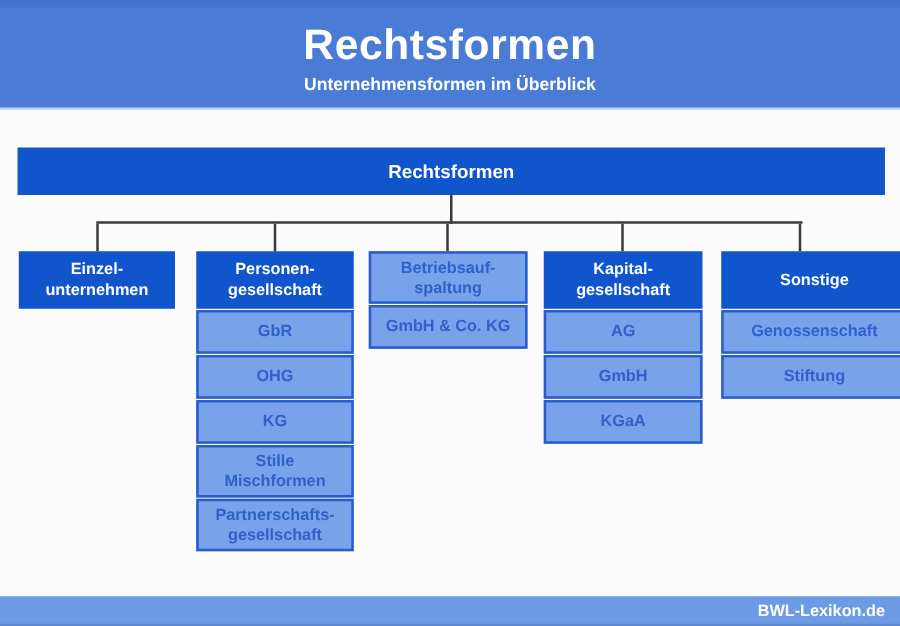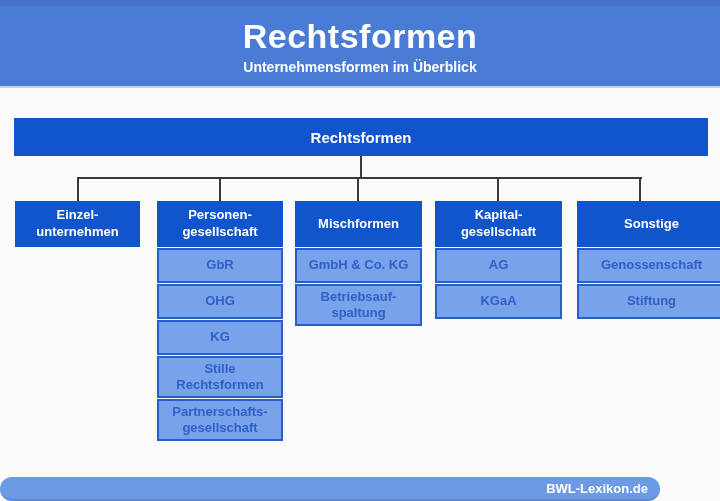--- a/index.html
+++ b/index.html
@@ -51,23 +51,23 @@
   .head-box{height:46px;background:var(--node-primary);color:var(--text-white);
     display:flex;align-items:center;justify-content:center;text-align:center;
     font-size:13px;font-weight:bold;line-height:1.3;white-space:pre-line;}
   .sub-box{height:35px;background:var(--node-light-fill);
     border:2px solid var(--node-light-border);color:var(--node-light-text);
     display:flex;align-items:center;justify-content:center;text-align:center;
     font-size:13px;font-weight:600;line-height:1.25;white-space:pre-line;}
   .sub-box.tall{height:42px;}
 
   
-  .footer{position:absolute;left:0;top:477px;width:660px;height:24px;
+  .footer{position:absolute;left:0;top:477px;width:720px;height:24px;
     background:var(--footer-bg);border-bottom:2px solid var(--footer-edge);
-    display:flex;align-items:center;justify-content:flex-end;padding-right:12px;border-radius:12px;}
+    display:flex;align-items:center;justify-content:flex-end;padding-right:12px;}
   .footer-brand{color:var(--text-white);font-size:13px;font-weight:bold;}
 </style>
 </head>
 <body>
 
 <div class="stage">
 
   <div class="banner">
     <div class="banner-title">Rechtsformen</div>
     <div class="banner-subtitle">Unternehmensformen im Überblick</div>
@@ -90,36 +90,36 @@
 unternehmen</div>
     </div>
 
     <div class="col c2">
       <div class="head-box">Personen-
 gesellschaft</div>
       <div class="sub-box">GbR</div>
       <div class="sub-box">OHG</div>
       <div class="sub-box">KG</div>
       <div class="sub-box tall">Stille
-Rechtsformen</div>
+Mischformen</div>
       <div class="sub-box tall">Partnerschafts-
 gesellschaft</div>
     </div>
 
     <div class="col c3">
-      <div class="head-box">Mischformen</div>
-      <div class="sub-box">GmbH &amp; Co. KG</div>
       <div class="sub-box tall">Betriebsauf-
 spaltung</div>
+      <div class="sub-box">GmbH &amp; Co. KG</div>
     </div>
 
     <div class="col c4">
       <div class="head-box">Kapital-
 gesellschaft</div>
       <div class="sub-box">AG</div>
+      <div class="sub-box">GmbH</div>
       <div class="sub-box">KGaA</div>
     </div>
 
     <div class="col c5">
       <div class="head-box">Sonstige</div>
       <div class="sub-box">Genossenschaft</div>
       <div class="sub-box">Stiftung</div>
     </div>
 
   </div>

